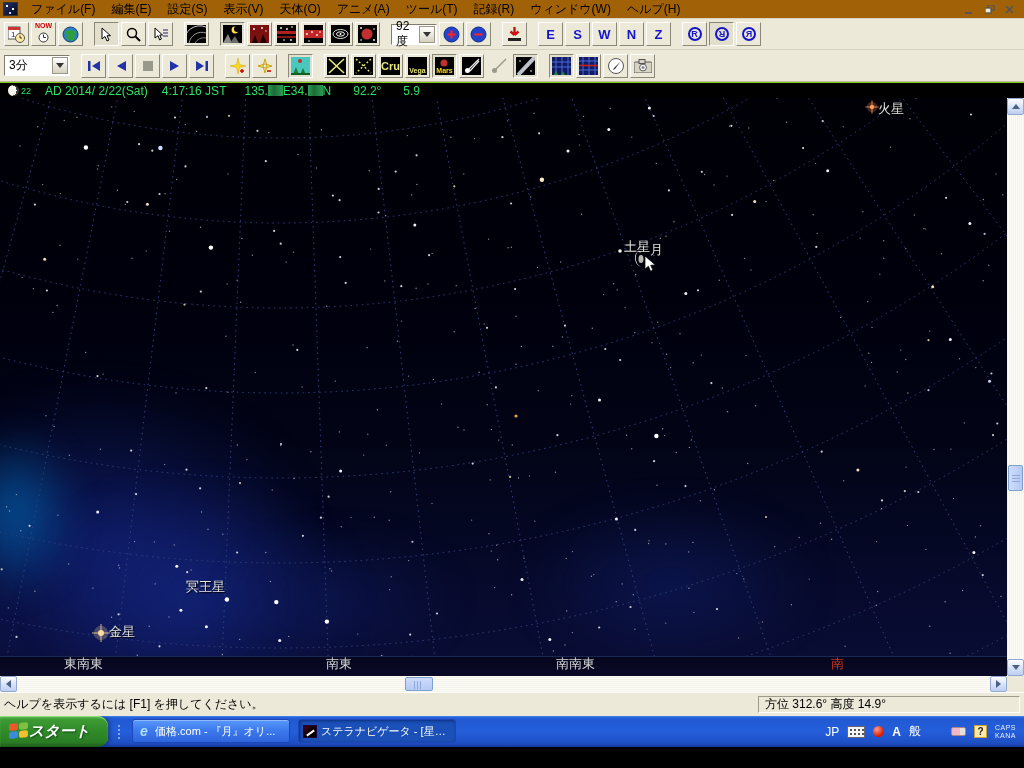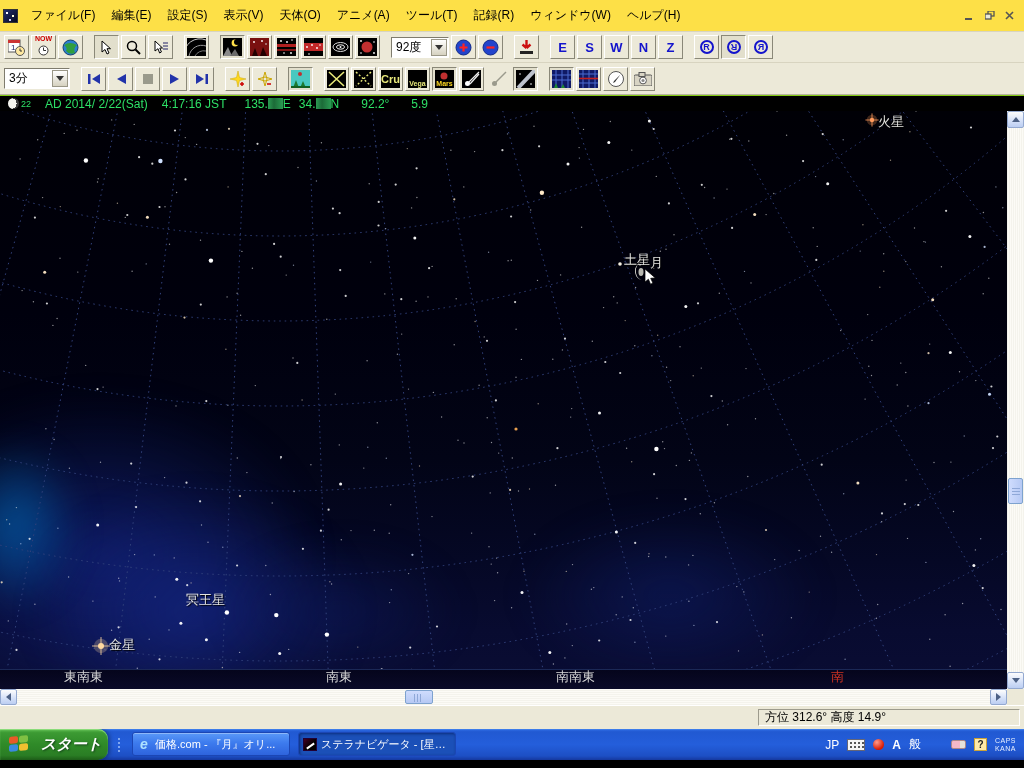--- a/index.html
+++ b/index.html
@@ -13,21 +13,21 @@
     background:linear-gradient(135deg,#1a2a66 0%,#060a22 70%);position:relative;flex:none;}
   .appicon::after{content:"";position:absolute;left:3px;top:3px;width:9px;height:2px;background:#fff;transform:rotate(-35deg);box-shadow:0 4px 0 #cfd8ff;}
   .title{color:#fff;font-weight:bold;font-size:13px;text-shadow:1px 1px 1px #00238a;flex:1;white-space:nowrap;}
   .winbtns{display:flex;gap:2px;}
   .wbtn{width:19px;height:16px;border-radius:3px;border:1px solid #fff;display:flex;align-items:center;justify-content:center;
     background:linear-gradient(180deg,#7ba7f0 0%,#3b74e0 50%,#1d50c0 100%);}
   .wbtn.close{background:linear-gradient(180deg,#f0a088 0%,#e0552f 45%,#c22f08 100%);}
   .wbtn svg{display:block;}
 
   
-  .menubar{height:32px;background:#fde047;display:flex;align-items:center;font-size:12px;color:#000;border-bottom:1px solid #d8d4c0;}
+  .menubar{height:19px;background:#a16207;display:flex;align-items:center;font-size:12px;color:#000;border-bottom:1px solid #d8d4c0;}
   .docicon{width:15px;height:14px;margin:0 5px 0 3px;background:linear-gradient(135deg,#23306e,#05081f);border:1px solid #333;position:relative;flex:none;}
   .docicon::after{content:"";position:absolute;left:2px;top:2px;width:2px;height:2px;background:#fff;box-shadow:6px 3px 0 #ffd,3px 7px 0 #ccf;}
   .mitem{padding:2px 8px;cursor:default;}
   .mdi{margin-left:auto;display:flex;gap:3px;padding-right:6px;}
   .mdibtn{width:17px;height:15px;display:flex;align-items:center;justify-content:center;}
 
   
   .toolbar{background:#ece9d8;display:flex;align-items:center;padding:2px 4px;gap:2px;}
   .tb1{height:31px;border-bottom:1px solid #d8d4c0;}
   .tb2{height:32px;border-bottom:1px solid #b8b4a0;}
@@ -88,21 +88,21 @@
 
   
   .statusbar{height:24px;background:#ece9d8;border-top:1px solid #fff;display:flex;align-items:center;font-size:12px;position:relative;}
   .sb-help{margin-left:4px;}
   .sb-pos{position:absolute;left:758px;right:4px;top:3px;bottom:3px;border:1px solid;border-color:#9d9b8d #fff #fff #9d9b8d;
     display:flex;align-items:center;padding-left:6px;}
 
   
   .taskbar{height:31px;display:flex;align-items:stretch;
     background:linear-gradient(180deg,#4a8af0 0%,#2a66de 4%,#2159d2 9%,#245edb 50%,#1d4fc4 87%,#15389f 100%);}
-  .startbtn{width:108px;height:31px;flex:none;display:flex;align-items:center;gap:12px;padding-left:9px;
+  .startbtn{width:108px;height:31px;flex:none;display:flex;align-items:center;gap:0;padding-left:9px;
     border-radius:0 10px 10px 0;cursor:pointer;
     background:linear-gradient(180deg,#5fbf52 0%,#3c9a33 12%,#2f8a28 50%,#2a7d24 85%,#1d5c18 100%);
     box-shadow:inset 0 1px 1px #8fe07f, 2px 0 4px rgba(0,0,0,.35);}
   .startbtn .slabel{color:#fff;font-size:15px;font-weight:bold;font-style:italic;text-shadow:1px 1px 2px #14431a;}
   .flag{width:20px;height:17px;display:grid;grid-template-columns:9px 9px;grid-template-rows:7px 7px;gap:1px;transform:skewY(-6deg);}
   .flag i{border-radius:2px;display:block;}
   .qdots{width:10px;display:flex;flex-direction:column;justify-content:center;gap:2px;align-items:center;flex:none;margin-left:6px;}
   .qdots i{width:2px;height:2px;border-radius:50%;background:#9fc0f8;display:block;}
   .task{margin:3px 0 4px 8px;width:158px;flex:none;border-radius:3px;border:1px solid #1b46b4;display:flex;align-items:center;gap:4px;padding:0 4px;
     background:linear-gradient(180deg,#5a99f8 0%,#3d7bee 45%,#2e64dd 100%);box-shadow:inset 0 1px 0 #8db8fa;color:#fff;font-size:11px;}
@@ -291,21 +291,21 @@
         <svg width="19" height="18">
             <circle cx="9" cy="9" r="5.5" fill="#c03030"></circle>
             <circle cx="3" cy="3" r="0.9" fill="#fff"></circle>
             <circle cx="16" cy="4" r="0.8" fill="#fff"></circle>
             <circle cx="16" cy="15" r="0.9" fill="#fff"></circle>
             <circle cx="3" cy="15" r="0.8" fill="#fff"></circle>
           </svg>
       </div>
     </div>
     <span class="gap"></span>
-    <div class="combo" style="width:58px;">
+    <div class="combo" style="width:46px;">
       <span class="ctext">92度</span>
       <span class="cdrop">
           <i class="tri-d"></i>
         </span>
     </div>
     <div class="tbtn">
       <svg width="17" height="17">
           <circle cx="8.5" cy="8.5" r="7.5" fill="#2244cc" stroke="#112a88"></circle>
           <path d="M8.5 4.5 V12.5 M4.5 8.5 H12.5" stroke="#ff2222" stroke-width="2.2"></path>
         </svg>
@@ -492,21 +492,21 @@
         </svg>
     </div>
   </div>
 
   <div class="infobar">
     <span class="moonico"></span>
     <span class="moonage">22</span>
     <span style="margin-left:14px;">AD 2014/ 2/22(Sat)</span>
     <span style="margin-left:14px;">4:17:16 JST</span>
     <span style="margin-left:18px;">135.</span><span class="redact"></span><span>E</span>
-    <span style="margin-left:8px;">34.</span><span class="redact"></span><span>N</span>
+    <span style="margin-left:0;">34.</span><span class="redact"></span><span>N</span>
     <span style="margin-left:22px;">92.2°</span>
     <span style="margin-left:22px;">5.9</span>
   </div>
 
   <div class="chartrow">
     <div class="chart" id="chart">
       <div class="neb" style="left:-120px;top:280px;width:440px;height:330px;background:radial-gradient(ellipse at center,rgba(22,42,150,.55),rgba(0,0,0,0) 70%);"></div>
       <div class="neb" style="left:30px;top:380px;width:330px;height:240px;background:radial-gradient(ellipse at center,rgba(26,50,165,.5),rgba(0,0,0,0) 70%);"></div>
       <div class="neb" style="left:-50px;top:330px;width:130px;height:170px;background:radial-gradient(ellipse at center,rgba(0,130,215,.55),rgba(0,0,0,0) 70%);"></div>
       <div class="neb" style="left:520px;top:400px;width:300px;height:170px;background:radial-gradient(ellipse at center,rgba(18,36,120,.45),rgba(0,0,0,0) 70%);"></div>
@@ -1014,20 +1014,21 @@
       </div>
     <div class="hspacer"></div>
     <div class="hthumb"></div>
     <div class="sbtn">
         <i class="sb-right"></i>
       </div>
     <div class="corner"></div>
   </div>
 
   <div class="statusbar">
+    <span class="sb-help">ヘルプを表示するには [F1] を押してください。</span>
     <div class="sb-pos">
       <span>方位 312.6° 高度  14.9°</span>
     </div>
   </div>
 
   <div class="taskbar">
     <div class="startbtn">
       <span class="flag">
         <i style="background:#e85a28;"></i>
           <i style="background:#7fc043;"></i>

